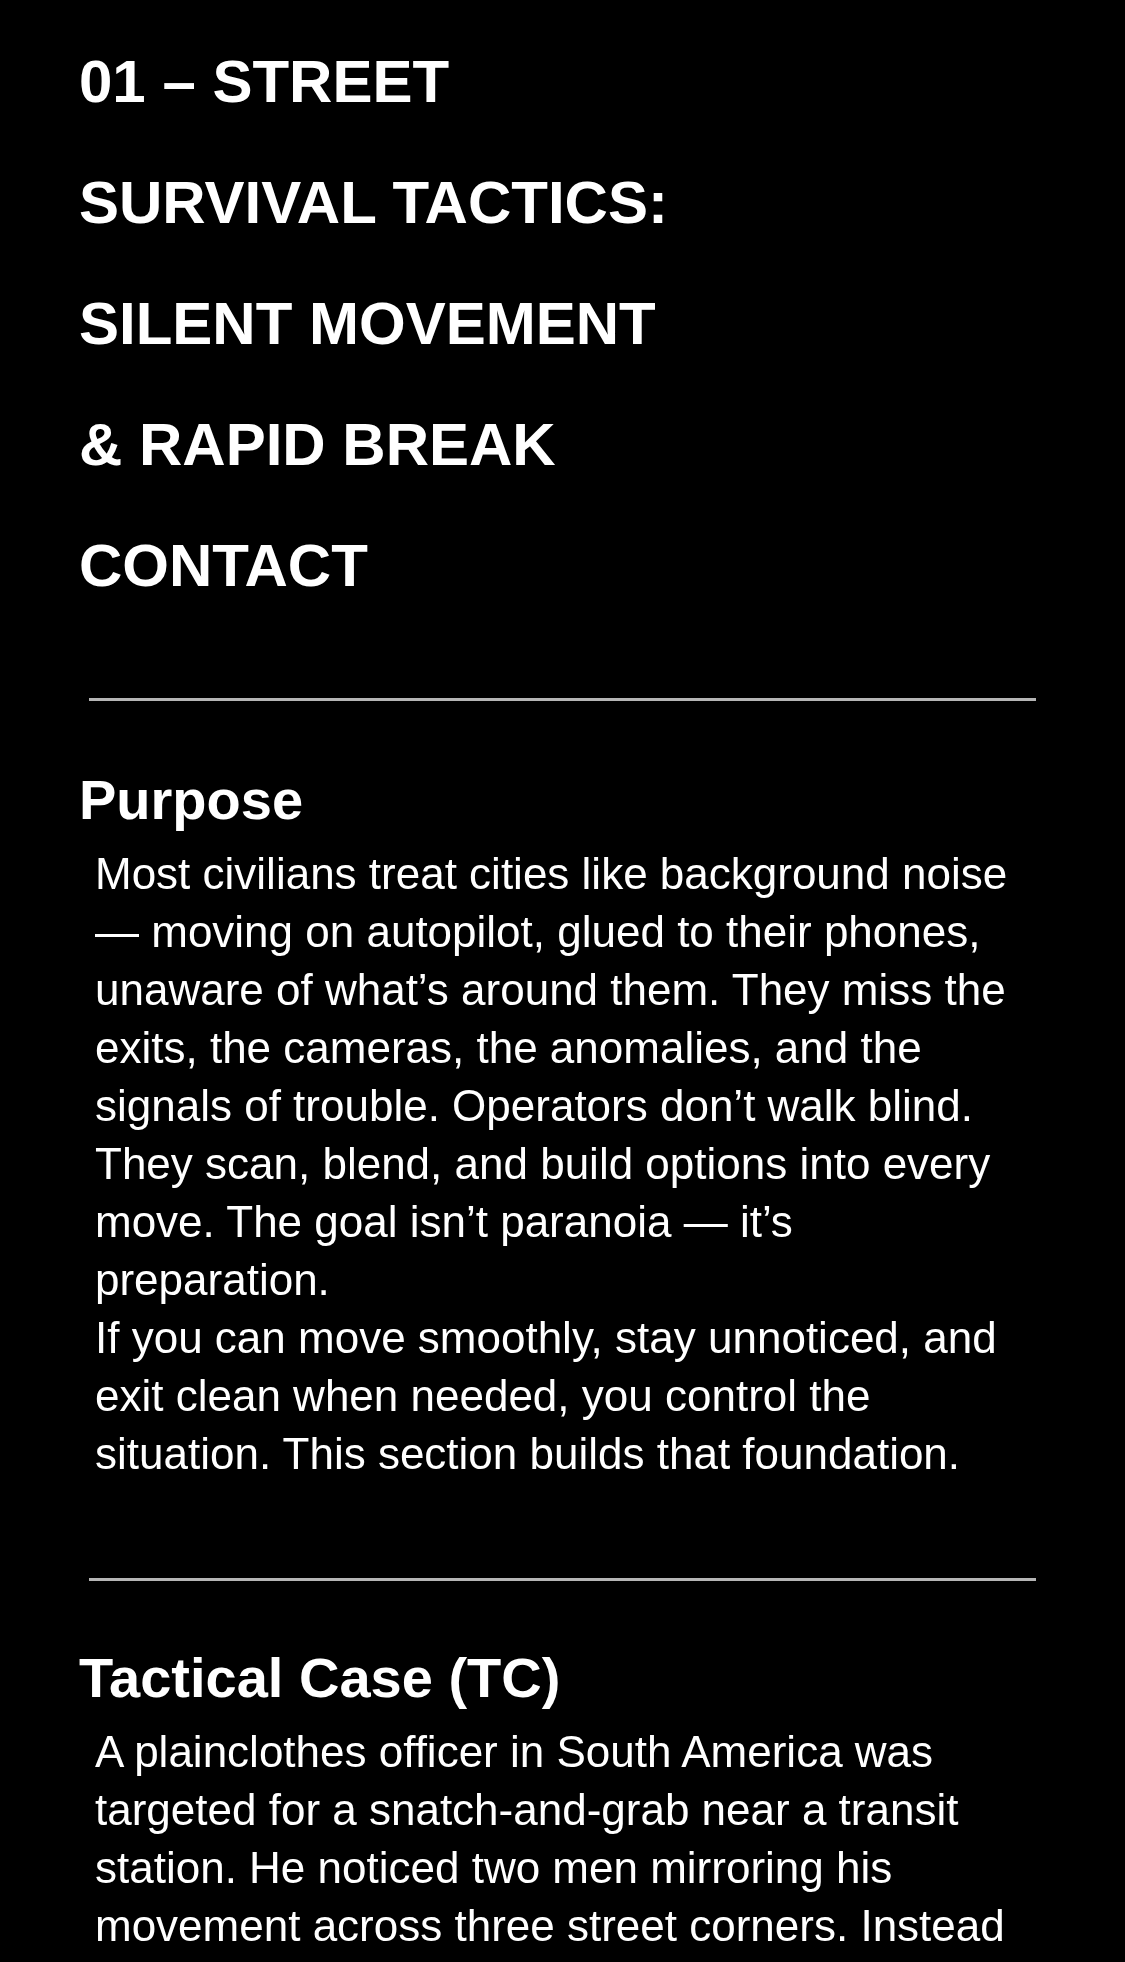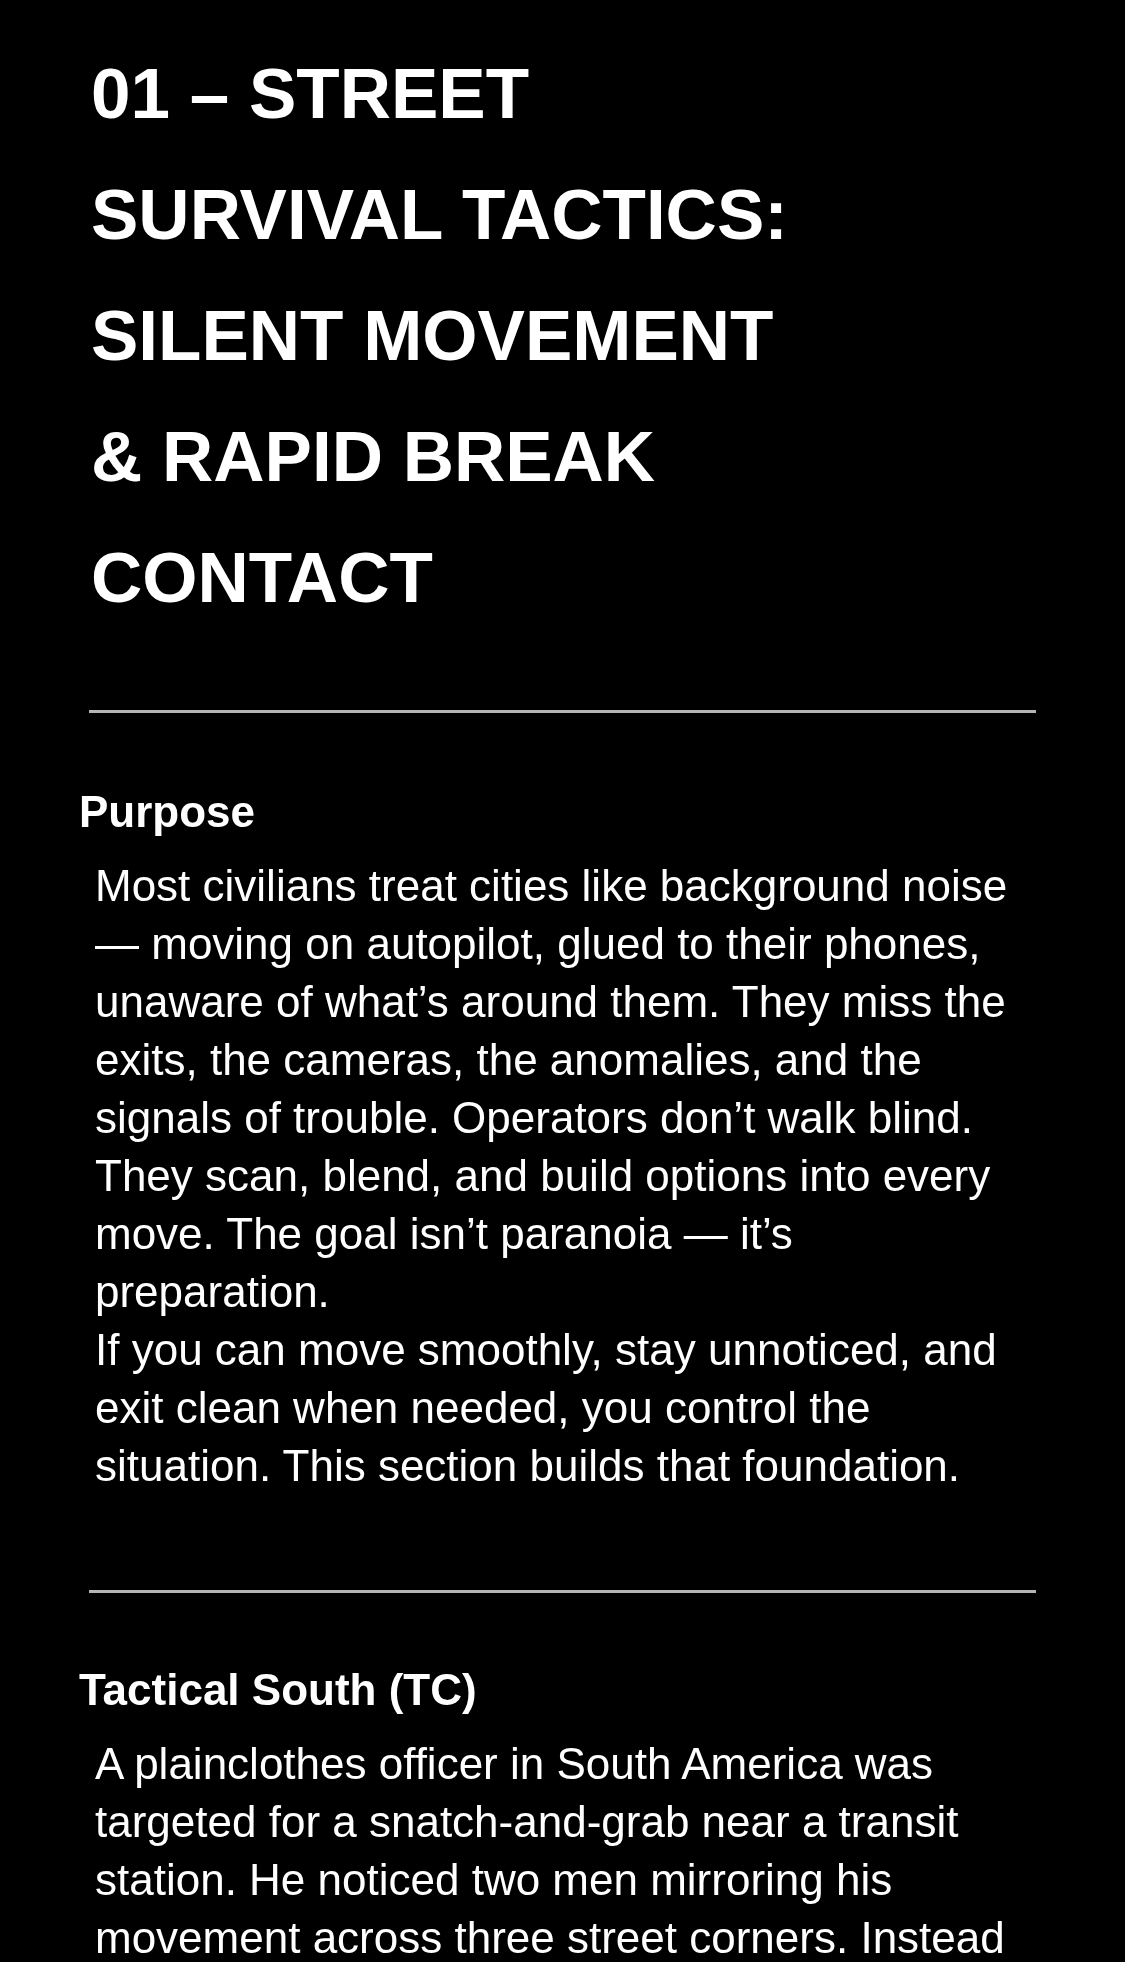--- a/index.html
+++ b/index.html
@@ -16,41 +16,41 @@
     -webkit-font-smoothing: antialiased;
   }
   .doc {
     box-sizing: border-box;
     width: 1125px;
     height: 1962px;
     padding: 21px 78px 0 79px;
     overflow: hidden;
   }
   .doc-title {
-    margin: 12px;
-    font-size: 71px;
+    margin: 0;
+    font-size: 60px;
     font-weight: bold;
     line-height: 121px;
     letter-spacing: 0px;
     white-space: pre-line;
   }
   .divider {
     border: none;
     height: 3px;
     background: #b5b5b5;
   }
   .divider-1 {
     margin: 72px 11px 70px 10px;
   }
   .divider-2 {
     margin: 95px 11px 68px 10px;
   }
   .section-heading {
     margin: 0;
-    font-size: 44px;
+    font-size: 56px;
     font-weight: bold;
     line-height: 58px;
   }
   .section-body {
     margin: 16px;
     font-size: 44px;
     font-weight: normal;
     line-height: 58px;
     white-space: pre-line;
   }
@@ -78,21 +78,21 @@
 They scan, blend, and build options into every
 move. The goal isn’t paranoia — it’s preparation.
 If you can move smoothly, stay unnoticed, and
 exit clean when needed, you control the
 situation. This section builds that foundation.</p>
   </section>
 
   <hr class="divider divider-2">
 
   <section>
-    <h2 class="section-heading">Tactical South (TC)</h2>
+    <h2 class="section-heading">Tactical Case (TC)</h2>
     <p class="section-body">A plainclothes officer in South America was
 targeted for a snatch-and-grab near a transit
 station. He noticed two men mirroring his
 movement across three street corners. Instead of
 running, he entered a grocery store, purchased a
 drink, and exited through a side door while on</p>
   </section>
 
 </div>
 

